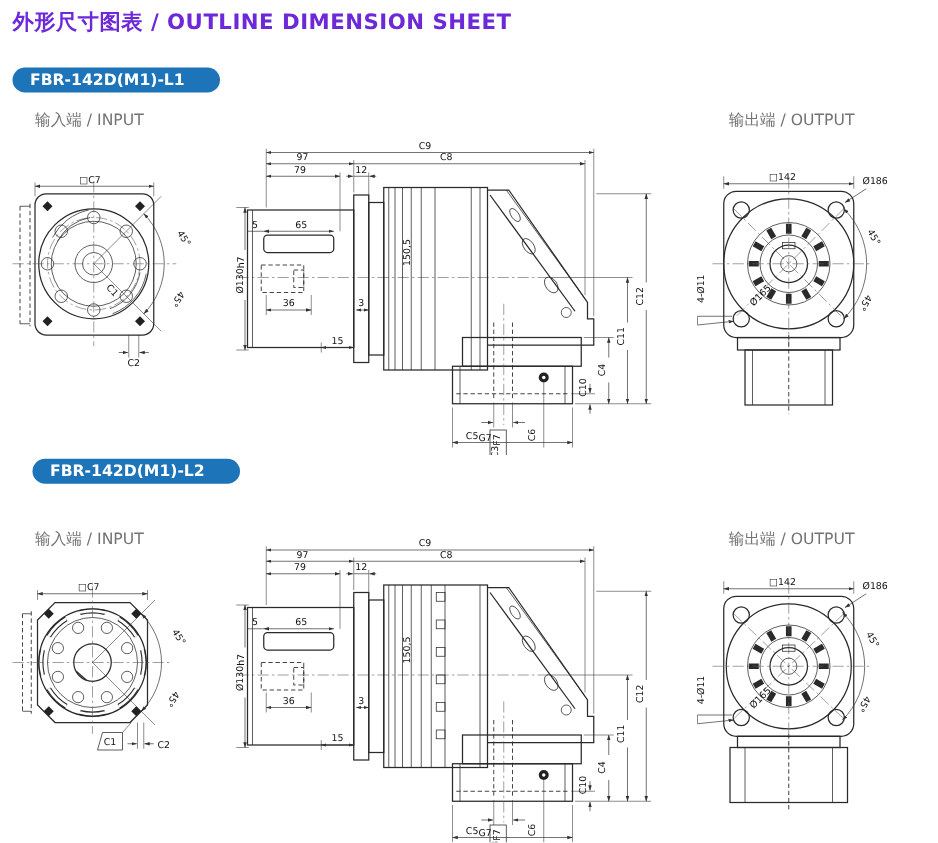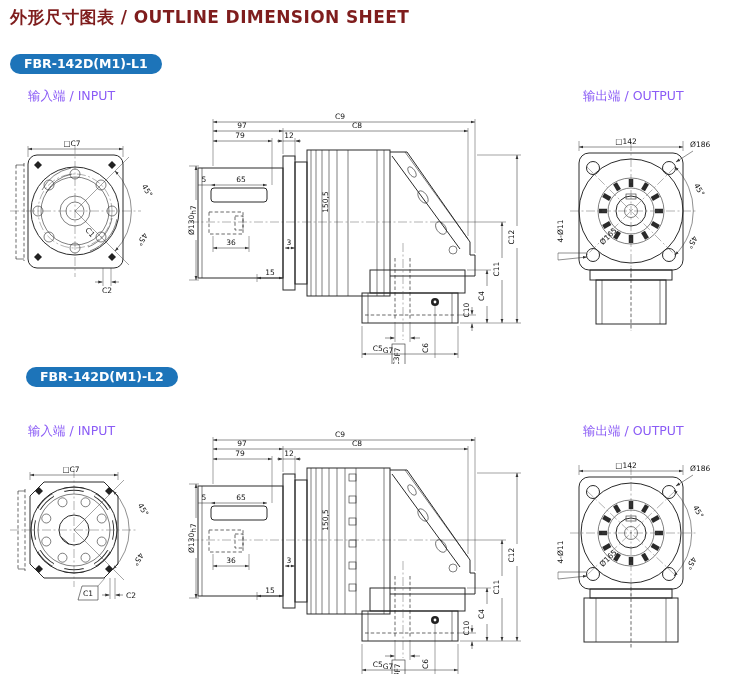--- a/index.html
+++ b/index.html
@@ -1,22 +1,22 @@
 <!DOCTYPE html>
 <html><head>
 <meta charset="utf-8">
 <style>
   html,body{margin:0;padding:0}
   body{width:750px;height:674px;background:#fff;position:relative;overflow:hidden;
        font-family:"DejaVu Sans","Liberation Sans",sans-serif}
   .abs{position:absolute}
-  .title{left:10px;top:6px;font-size:17px;font-weight:bold;color:#7f1d1d;letter-spacing:.4px;white-space:nowrap}
+  .title{left:10px;top:6px;font-size:17px;font-weight:bold;color:#6d28d9;letter-spacing:.4px;white-space:nowrap}
   .badge{background:#1d74b9;color:#fff;font-size:12.5px;font-weight:bold;border-radius:10px;
-         padding:2px 14px 3px 14px;display:inline-block}
-  .vlabel{font-size:12.5px;color:#8b5cf6;white-space:nowrap}
+         padding:2px 28px 3px 14px;display:inline-block}
+  .vlabel{font-size:12.5px;color:#737373;white-space:nowrap}
   svg text{font-family:"DejaVu Sans","Liberation Sans",sans-serif;font-size:7.5px;fill:#111}
   .ln{fill:none;stroke:#2a2a2a;stroke-width:1}
   .tn{fill:none;stroke:#2a2a2a;stroke-width:.6}
   .dim{fill:none;stroke:#333;stroke-width:.55}
   .ext{fill:none;stroke:#333;stroke-width:.45}
   .cl{fill:none;stroke:#555;stroke-width:.45;stroke-dasharray:9 2.5 2 2.5}
   .hd{fill:none;stroke:#2a2a2a;stroke-width:.7;stroke-dasharray:3.5 2.2}
   .spk{stroke:#2a2a2a;stroke-width:4.5}
   .slotO{fill:none;stroke:#2a2a2a;stroke-width:4}
   .slotI{fill:none;stroke:#fff;stroke-width:2.2}

